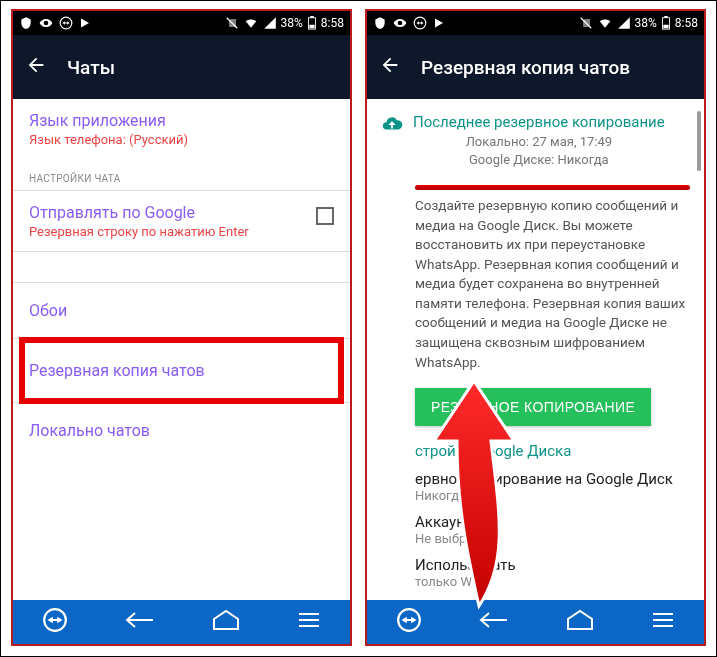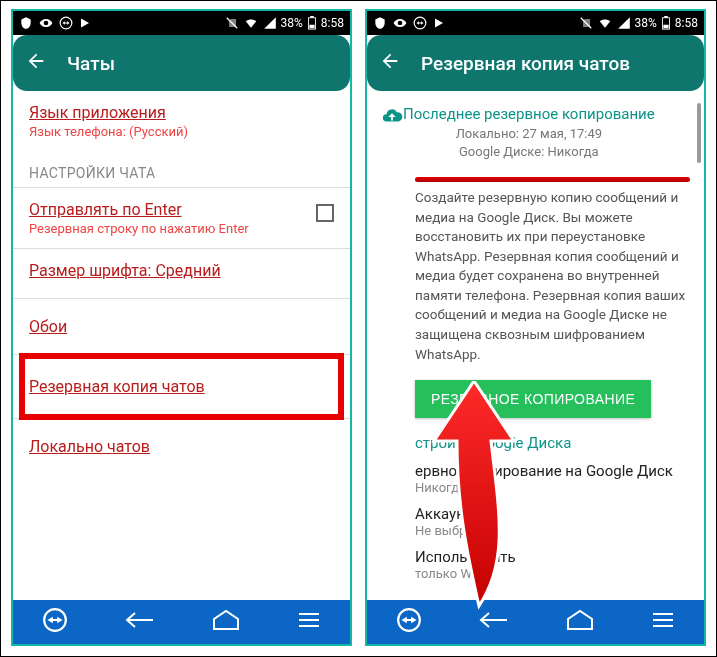--- a/index.html
+++ b/index.html
@@ -8,21 +8,21 @@
     background: #fff;
     width: 717px;
     height: 657px;
     position: relative;
     border: 1px solid #000;
   }
   .phone {
     position: absolute;
     width: 341px;
     height: 637px;
-    border: 2px solid #14b8a6;
+    border: 2px solid #b91c1c;
     background: #fff;
     overflow: hidden;
   }
   .phone.left { left: 10px; top: 8px; }
   .phone.right { right: 10px; top: 8px; }
 
   
   .statusbar {
     height: 24px;
     background: #000;
@@ -32,67 +32,67 @@
     font-size: 12px;
     padding: 0 6px;
   }
   .statusbar .left-icons { display: flex; gap: 6px; align-items: center; }
   .statusbar .spacer { flex: 1; }
   .statusbar .right-icons { display: flex; gap: 4px; align-items: center; }
   .statusbar svg { display: block; }
 
   
   .appbar {
-    height: 56px;
-    background: #0f766e;
+    height: 64px;
+    background: #0f172a;
     color: #fff;
     display: flex;
     align-items: center;
     padding: 0 12px;
     gap: 20px;
-    border-radius: 14px;
   }
   .appbar .title { font-size: 19px; font-weight: 500; }
 
   
   .content {
     padding: 0;
     overflow-y: hidden;
     height: calc(100% - 24px - 56px - 44px);
     position: relative;
   }
   .content.right-content { font-size: 13.5px; }
   .section-title {
     color: #888;
-    font-size: 14px;
+    font-size: 10px;
     padding: 14px 16px 6px;
     letter-spacing: .3px;
   }
   .item {
     padding: 12px 16px;
     position: relative;
   }
-  .item .primary { font-size: 16px; color: #b91c1c; text-decoration: underline; }
+  .item .primary { font-size: 16px; color: #8b5cf6; }
   .item .secondary { font-size: 13px; color: #ef4444; margin-top: 2px; }
   .divider { height: 1px; background: #ddd; margin: 0; }
   .checkbox {
     width: 18px; height: 18px;
     border: 2px solid #666;
     position: absolute; right: 16px; top: 16px;
   }
   .highlight-box {
     position: absolute;
     border: 6px solid #e60000;
     left: 6px; right: 6px;
     pointer-events: none;
   }
 
   
   .backup-head {
     display: flex;
+    gap: 10px;
     padding: 14px 14px 4px;
   }
   .cloud-icon { color: #0d9488; flex: 0 0 22px; }
   .backup-head .info .teal-title {
     color: #0d9488; font-size: 15px;
   }
   .backup-head .info .line { color: #777; font-size: 13px; margin-top: 3px; text-align: center; }
   .red-underline {
     height: 5px;
     background: linear-gradient(180deg,#e60000,#b00000);
@@ -224,28 +224,27 @@
   <div class="content">
     <div class="item">
       <div class="primary">Язык приложения</div>
       <div class="secondary">Язык телефона: (Русский)</div>
     </div>
 
     <div class="section-title">НАСТРОЙКИ ЧАТА</div>
     <div class="divider"></div>
 
     <div class="item">
-      <div class="primary">Отправлять по Enter</div>
+      <div class="primary">Отправлять по Google</div>
       <div class="secondary">Резервная строку по нажатию Enter</div>
       <div class="checkbox"></div>
     </div>
     <div class="divider"></div>
 
     <div class="item">
-      <div class="primary">Размер шрифта: Средний</div>
     </div>
     <div class="divider" style="margin-top:6px"></div>
 
     <div class="item" style="padding:18px 16px">
       <div class="primary">Обои</div>
     </div>
     <div class="divider"></div>
 
     <div class="item" style="padding:22px 16px; position:relative">
       <div class="primary">Резервная копия чатов</div>

